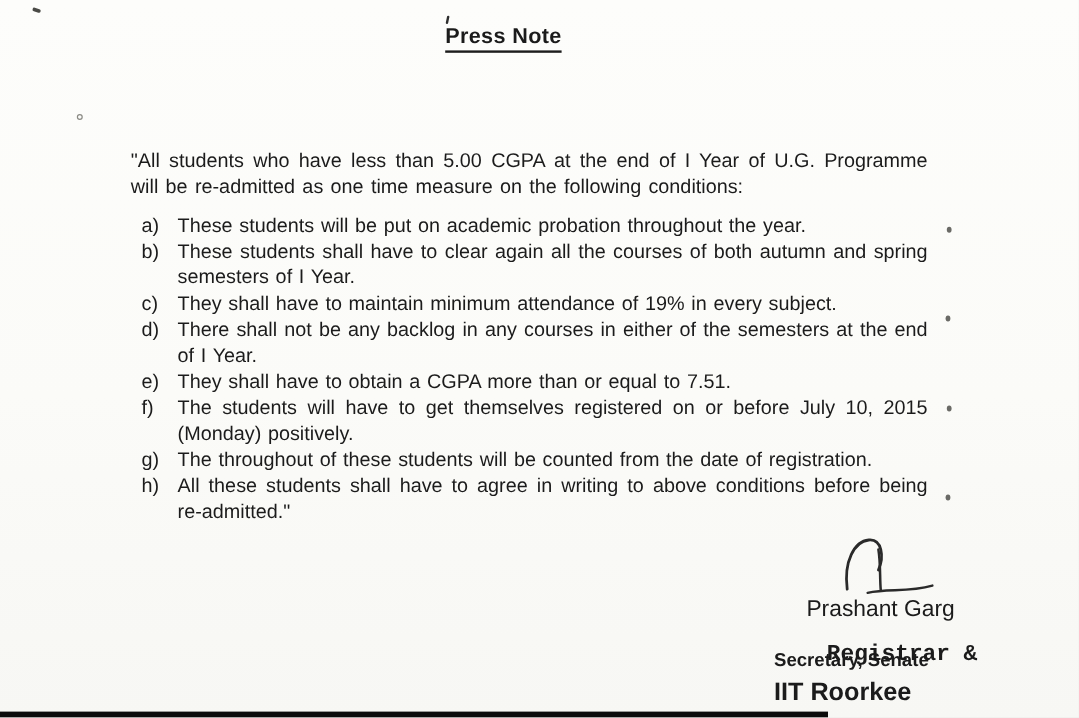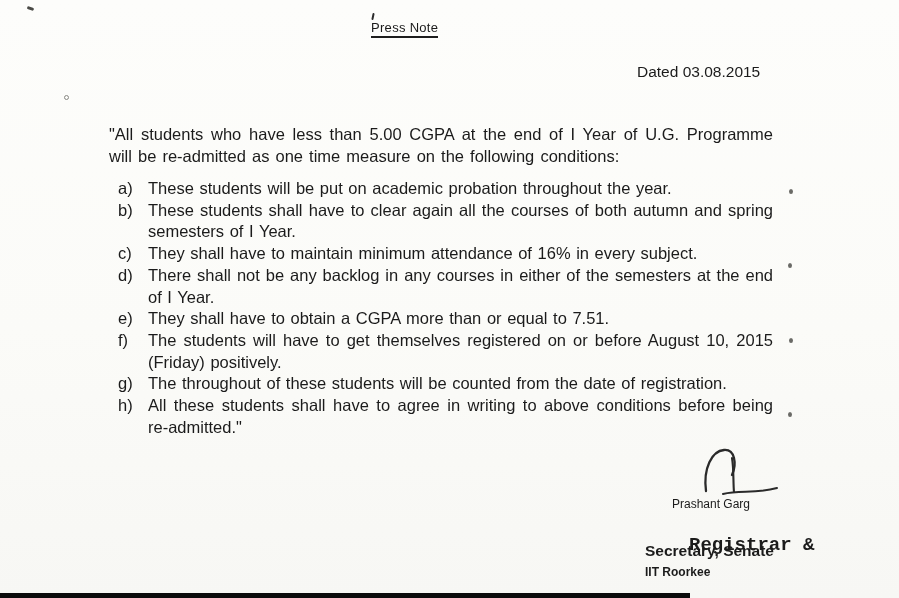--- a/index.html
+++ b/index.html
@@ -13,22 +13,22 @@
     width: 899px;
     height: 598px;
     overflow: hidden;
     background: linear-gradient(180deg, #fdfdfb 0%, #fbfbf8 55%, #f7f7f4 100%);
     color: #1b1b1b;
   }
   .title {
     position: absolute;
     left: 371px;
     top: 20px;
-    font-size: 13px;
-    font-weight: normal;
+    font-size: 18px;
+    font-weight: bold;
     letter-spacing: 0.3px;
     border-bottom: 2px solid #1d1d1d;
     padding-bottom: 1px;
   }
   .date {
     position: absolute;
     left: 637px;
     top: 63px;
     font-size: 15.5px;
   }
@@ -48,24 +48,24 @@
     top: 178px;
     width: 655px;
     font-size: 16.5px;
     line-height: 21.7px;
   }
   .item { display: flex; }
   .marker { flex: 0 0 30px; width: 30px; }
   .text { flex: 1; text-align: justify; word-spacing: 1px; }
 
   .sig-svg { position: absolute; left: 694px; top: 444px; }
-  .sig-name  { position: absolute; left: 672px; top: 497px; font-size: 12px; }
+  .sig-name  { position: absolute; left: 672px; top: 497px; font-size: 19px; }
   .sig-line1 { position: absolute; left: 689px; top: 534px; font-size: 19px; font-weight: bold; font-family: Liberation Mono, monospace; }
   .sig-line2 { position: absolute; left: 645px; top: 542px; font-size: 15.5px; font-weight: bold; }
-  .sig-line3 { position: absolute; left: 645px; top: 565px; font-size: 12px; font-weight: bold; }
+  .sig-line3 { position: absolute; left: 645px; top: 565px; font-size: 21px; font-weight: bold; }
 
   .bottom-edge {
     position: absolute;
     left: 0; bottom: 0;
     width: 690px; height: 5px;
     background: #0b0b0b;
   }
   .speck { position: absolute; background: #6a6a66; border-radius: 50%; }
   .speck-a { left: 27px;  top: 7px;  width: 7px; height: 3px; transform: rotate(18deg); border-radius: 2px; background:#4a4a46; }
   .speck-b { left: 64px;  top: 95px; width: 5px; height: 5px; background: transparent; border: 1.3px solid #8a8a84; }
@@ -76,48 +76,47 @@
   .tick    { position: absolute; left: 372px; top: 13px; width: 2px; height: 7px; background: #2d2d2d; transform: rotate(12deg); border-radius: 1px; }
 </style>
 </head>
 <body>
 
 <div class="page">
 
   <div class="tick"></div>
   <h1 class="title">Press Note</h1>
 
-  <div class="date">Dated 03.08.2015</div>
 
   <p class="intro">"All students who have less than 5.00 CGPA at the end of I Year of U.G. Programme will be re-admitted as one time measure on the following conditions:</p>
 
   <div class="list">
     <div class="item">
       <span class="marker">a)</span>
       <span class="text">These students will be put on academic probation throughout the year.</span>
     </div>
     <div class="item">
       <span class="marker">b)</span>
       <span class="text">These students shall have to clear again all the courses of both autumn and spring semesters of I Year.</span>
     </div>
     <div class="item">
       <span class="marker">c)</span>
-      <span class="text">They shall have to maintain minimum attendance of 16% in every subject.</span>
+      <span class="text">They shall have to maintain minimum attendance of 19% in every subject.</span>
     </div>
     <div class="item">
       <span class="marker">d)</span>
       <span class="text">There shall not be any backlog in any courses in either of the semesters at the end of I Year.</span>
     </div>
     <div class="item">
       <span class="marker">e)</span>
       <span class="text">They shall have to obtain a CGPA more than or equal to 7.51.</span>
     </div>
     <div class="item">
       <span class="marker">f)</span>
-      <span class="text">The students will have to get themselves registered on or before August 10, 2015 (Friday) positively.</span>
+      <span class="text">The students will have to get themselves registered on or before July 10, 2015 (Monday) positively.</span>
     </div>
     <div class="item">
       <span class="marker">g)</span>
       <span class="text">The throughout of these students will be counted from the date of registration.</span>
     </div>
     <div class="item">
       <span class="marker">h)</span>
       <span class="text">All these students shall have to agree in writing to above conditions before being re-admitted."</span>
     </div>
   </div>

